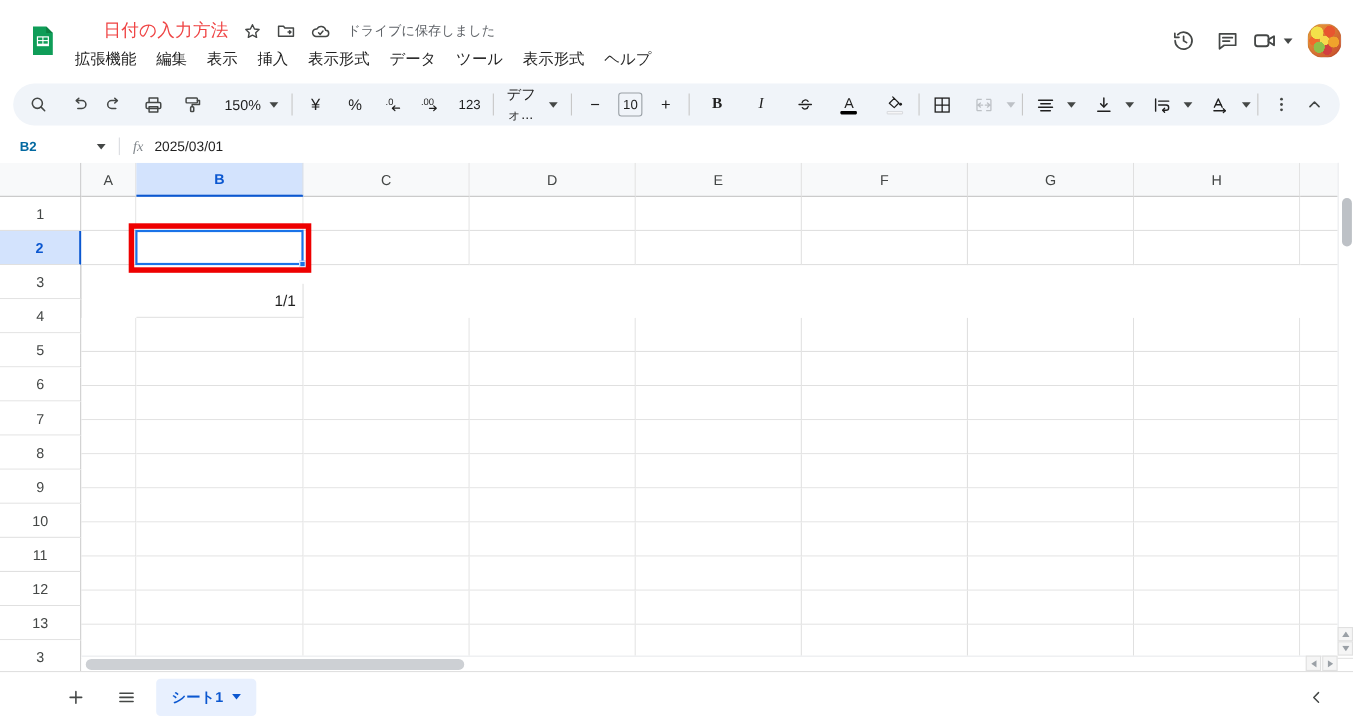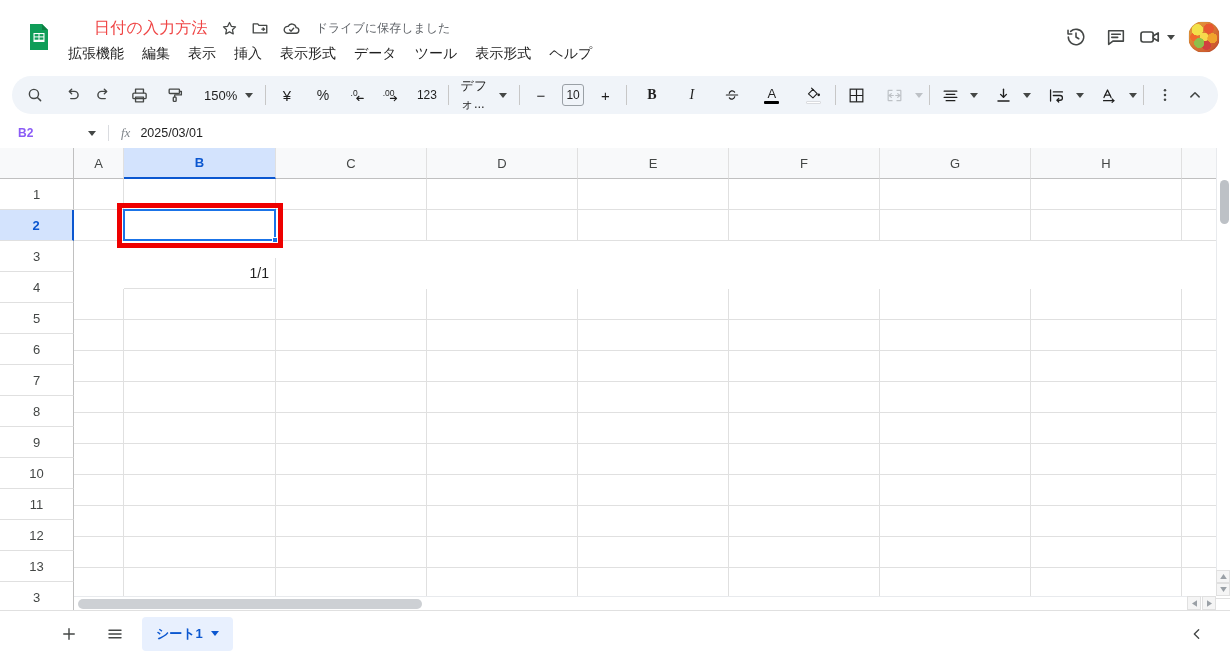--- a/index.html
+++ b/index.html
@@ -104,21 +104,21 @@
 
   
   .fbar {
     position: absolute; left: 0; top: 120px; width: 1230px; height: 26px;
     background: #fff; display: flex; align-items: center;
   }
   .namebox {
     width: 108px; height: 26px; display: flex; align-items: center;
     padding-left: 18px; cursor: pointer;
   }
-  .namebox-txt { font-size: 12px; color: #8b5cf6; font-weight: bold; }
+  .namebox-txt { font-size: 12px; color: #0369a1; font-weight: bold; }
   .namebox-caret { margin-left: auto; margin-right: 12px; }
   .fb-sep { width: 1px; height: 16px; background: #dadce0; }
   .fx { font-size: 13px; color: #80868b; font-style: italic; margin: 0 10px 0 12px; font-family: "Liberation Serif", serif; }
   .fb-input { font-size: 12.5px; color: #1f1f1f; }
 
   
   .grid-wrap {
     position: absolute; left: 0; top: 148px; width: 1230px; height: 462px;
     overflow: hidden; background: #fff;
   }

